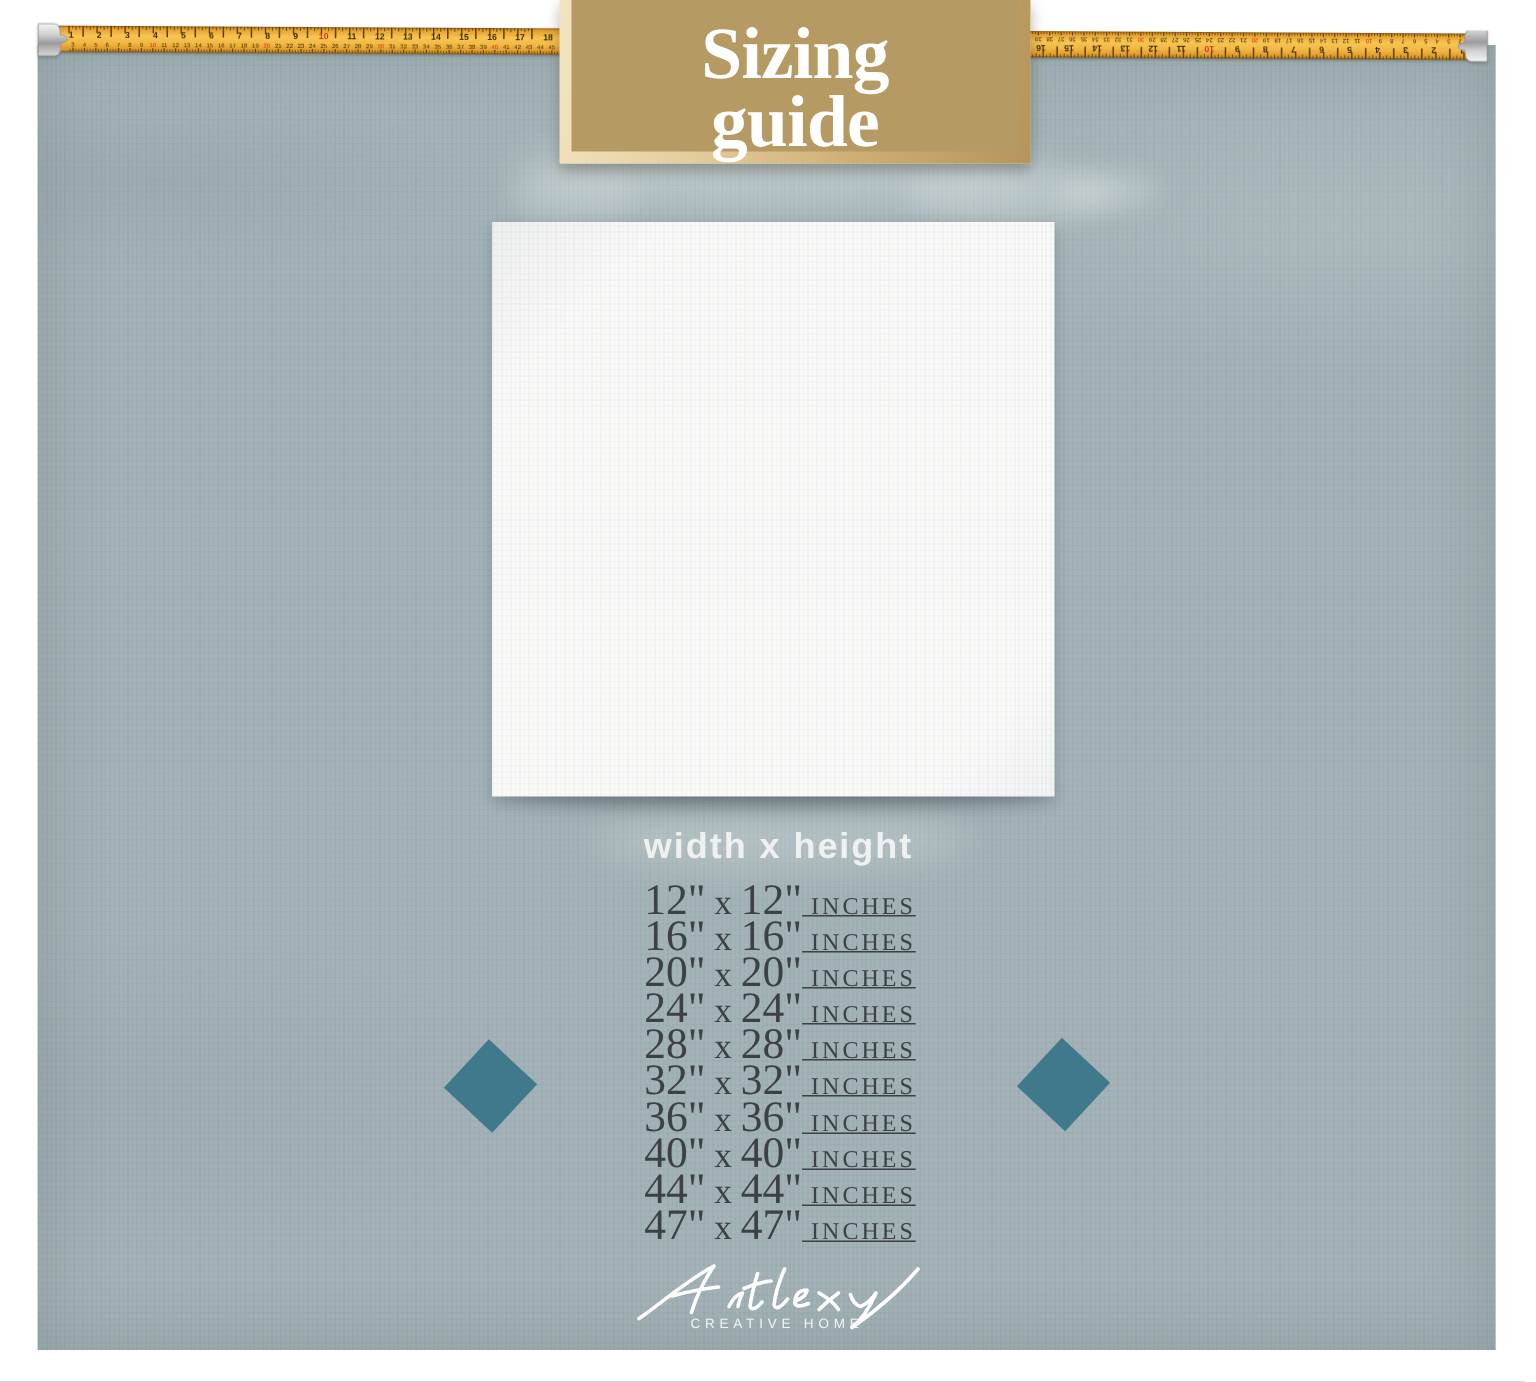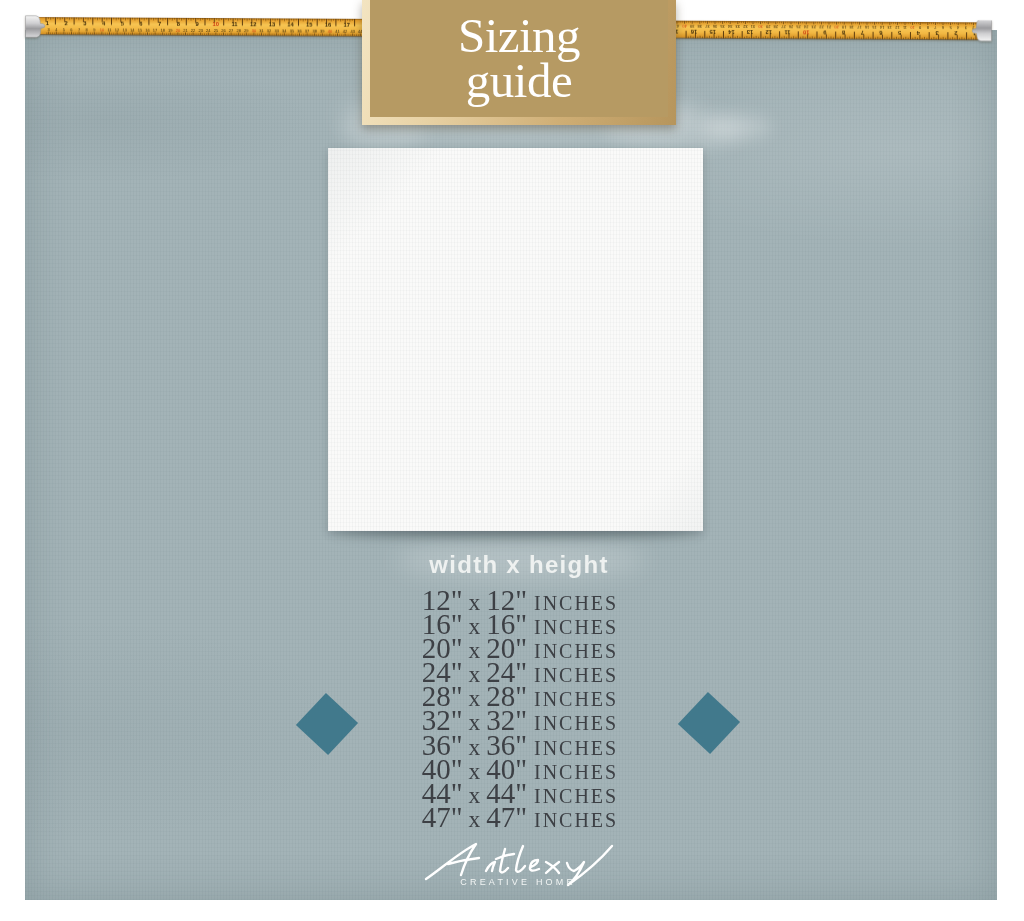--- a/index.html
+++ b/index.html
@@ -1,21 +1,21 @@
 <!DOCTYPE html>
 <html><head><meta charset="utf-8">
 <style>
   html,body { margin:0; padding:0; }
   body { width:1024px; height:921px; position:relative; background:#ffffff; overflow:hidden;
          font-family:"Liberation Sans", sans-serif; }
   .abs { position:absolute; }
   .sline { height:24.1px; }
   .num { font-size:29px; }
   .sx { font-size:23.5px; }
-  .inch { font-size:20px; letter-spacing:2px; }
+  .inch { font-size:16px; letter-spacing:2px;text-decoration:underline; }
 </style></head>
 <body>
 
 <div class="abs" style="left:25px; top:30px; width:972px; height:870px; background:#a3b3b7;"></div>
 
 <div class="abs" style="left:25px; top:30px; width:972px; height:870px;
   background:
     repeating-linear-gradient(90deg, rgba(82,102,106,0.06) 0 1px, rgba(0,0,0,0) 1px 3px),
     repeating-linear-gradient(0deg, rgba(82,102,106,0.045) 0 1px, rgba(0,0,0,0) 1px 4px);"></div>
 
@@ -87,23 +87,23 @@
 <div class="abs" style="left:328px; top:148px; width:375px; height:383px; background:#fafaf9;
   box-shadow: 0 3px 8px rgba(40,52,58,0.22);"></div>
 
 <div class="abs" style="left:328px; top:148px; width:375px; height:383px;
   background:
     repeating-linear-gradient(90deg, rgba(150,158,160,0.07) 0 1px, rgba(0,0,0,0) 1px 3px),
     repeating-linear-gradient(0deg, rgba(150,158,160,0.05) 0 1px, rgba(0,0,0,0) 1px 4px),
     linear-gradient(135deg, rgba(190,198,200,0.20) 0%, rgba(255,255,255,0) 16%),
     linear-gradient(315deg, rgba(190,198,200,0.14) 0%, rgba(255,255,255,0) 12%);"></div>
 
-<div class="abs" style="left:362px; top:0; width:314px; height:125px;
+<div class="abs" style="left:373px; top:0; width:314px; height:109px;
   background:linear-gradient(100deg, #f3e4c1 0%, #e8d2a5 25%, #cfae75 65%, #b6955c 100%);
-  box-shadow: 0 4px 9px rgba(70,60,40,0.40);">
+  box-shadow: 0 4px 9px rgba(70,60,40,0.40); font-weight: bold;">
 
   <div class="abs" style="left:8px; right:8px; top:0; bottom:8px; background:#b69a63;"></div>
 
   <div class="abs" style="left:0; right:0; top:13px; text-align:center; color:#ffffff;
     font-family:'Liberation Serif', serif; font-size:49px; line-height:45px; letter-spacing:-0.5px;">Sizing<br>guide</div>
 </div>
 
 <div class="abs" style="left:0; top:551px; width:1038px; text-align:center; color:#eef1f0;
   font-weight:bold; font-size:24px; letter-spacing:1.3px;">width x height</div>
 

